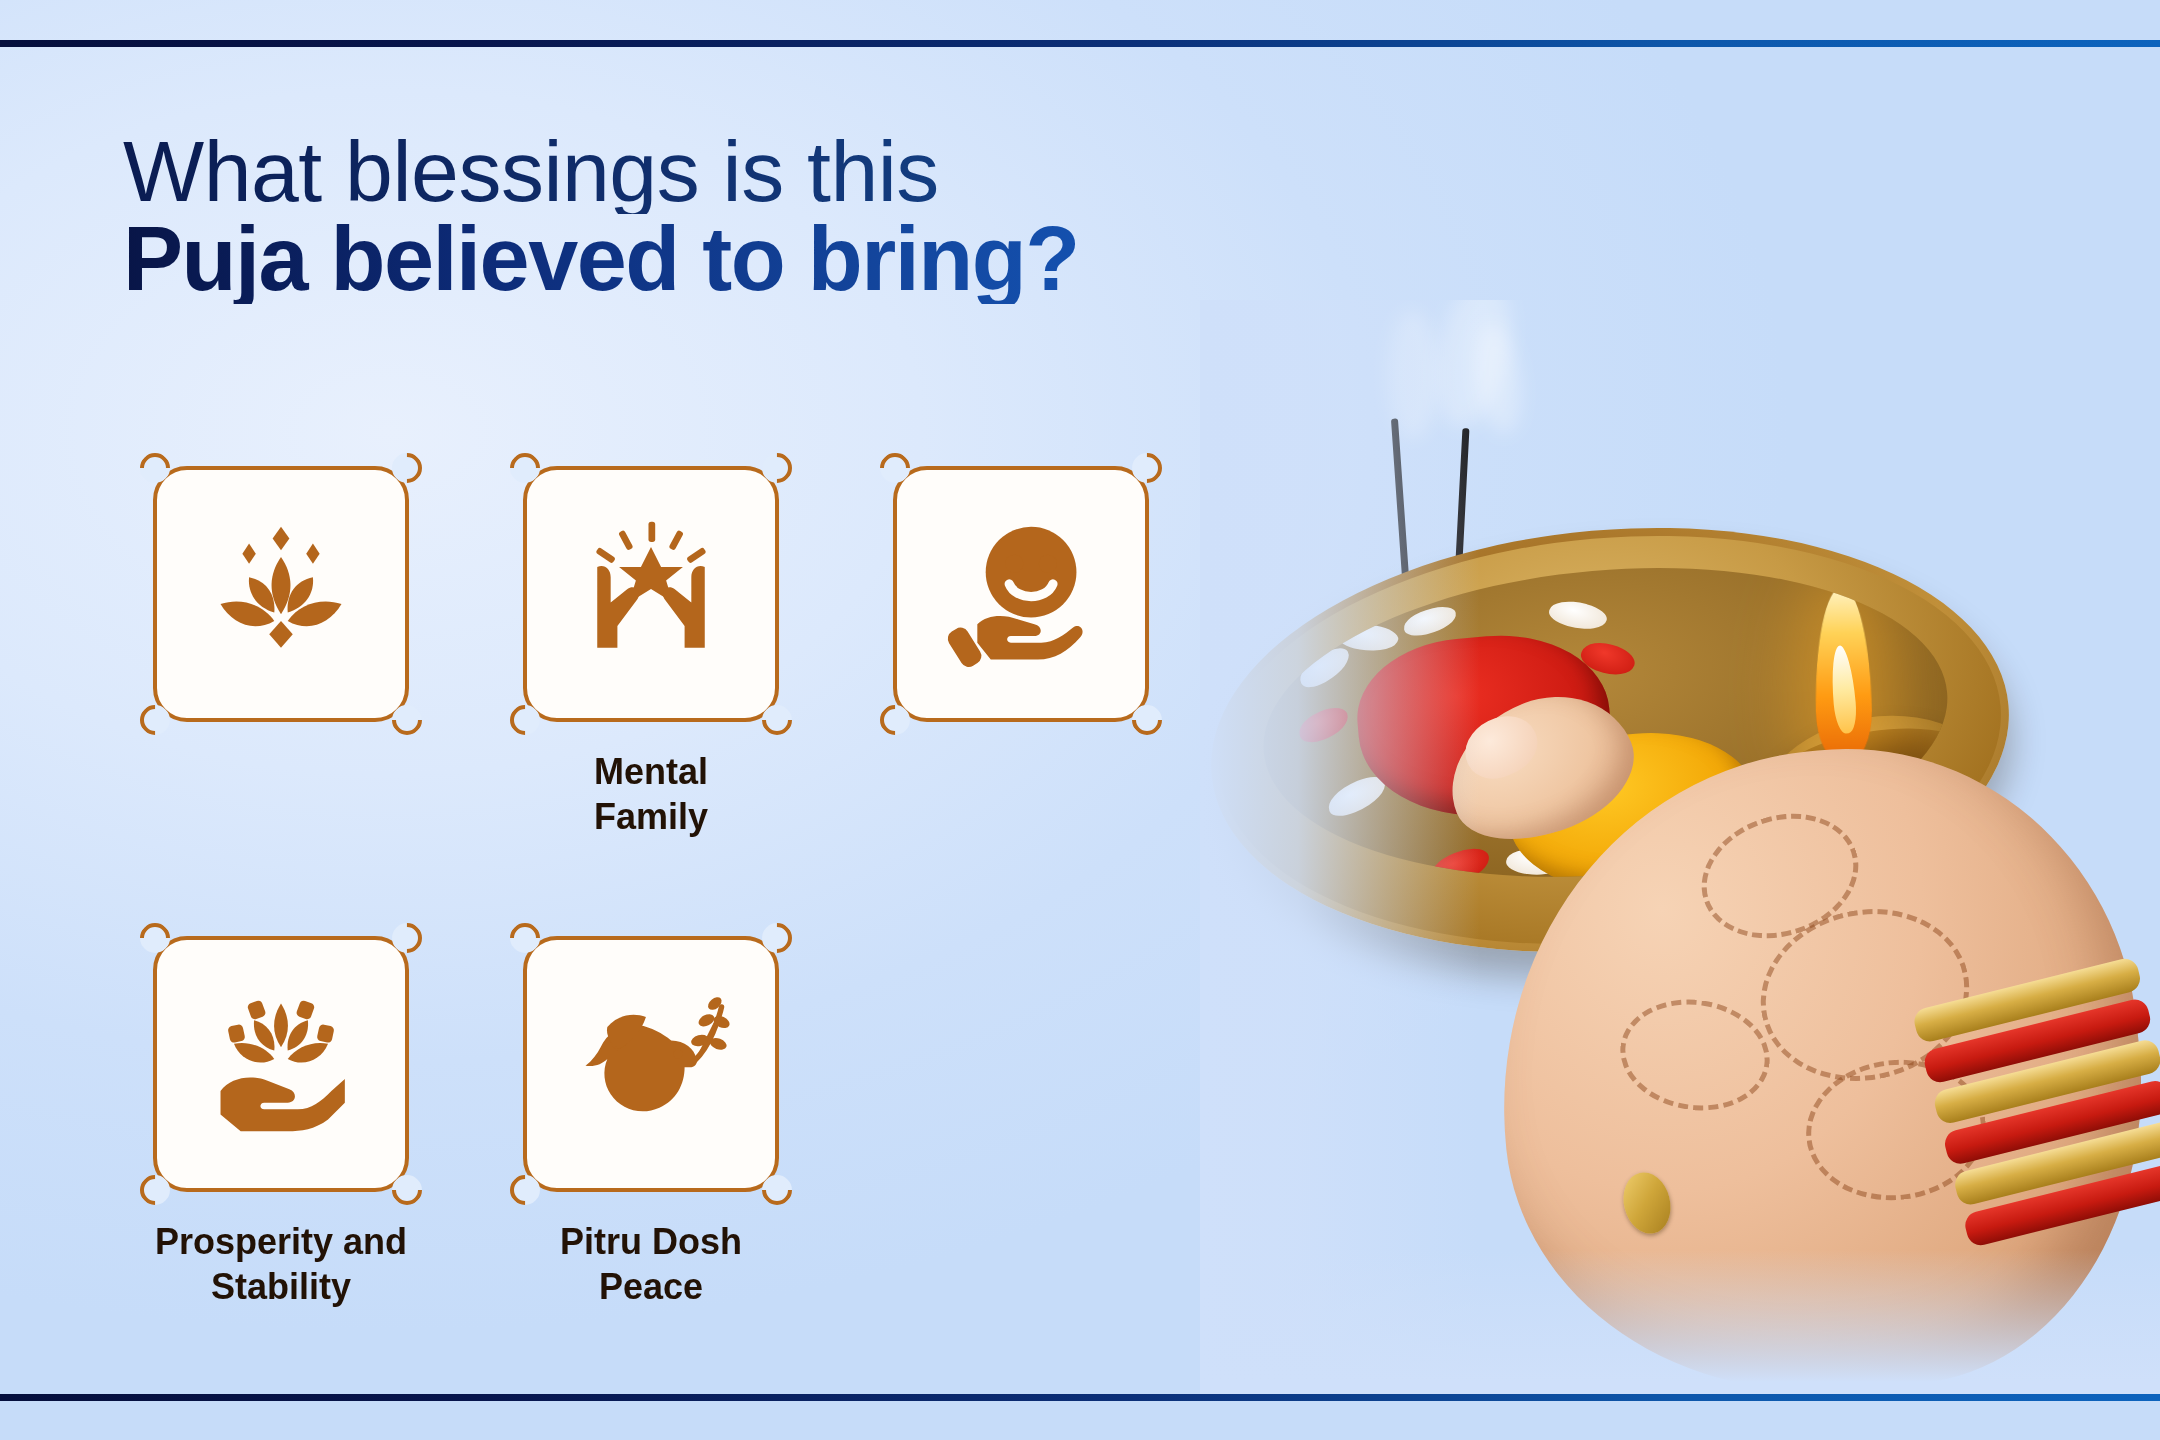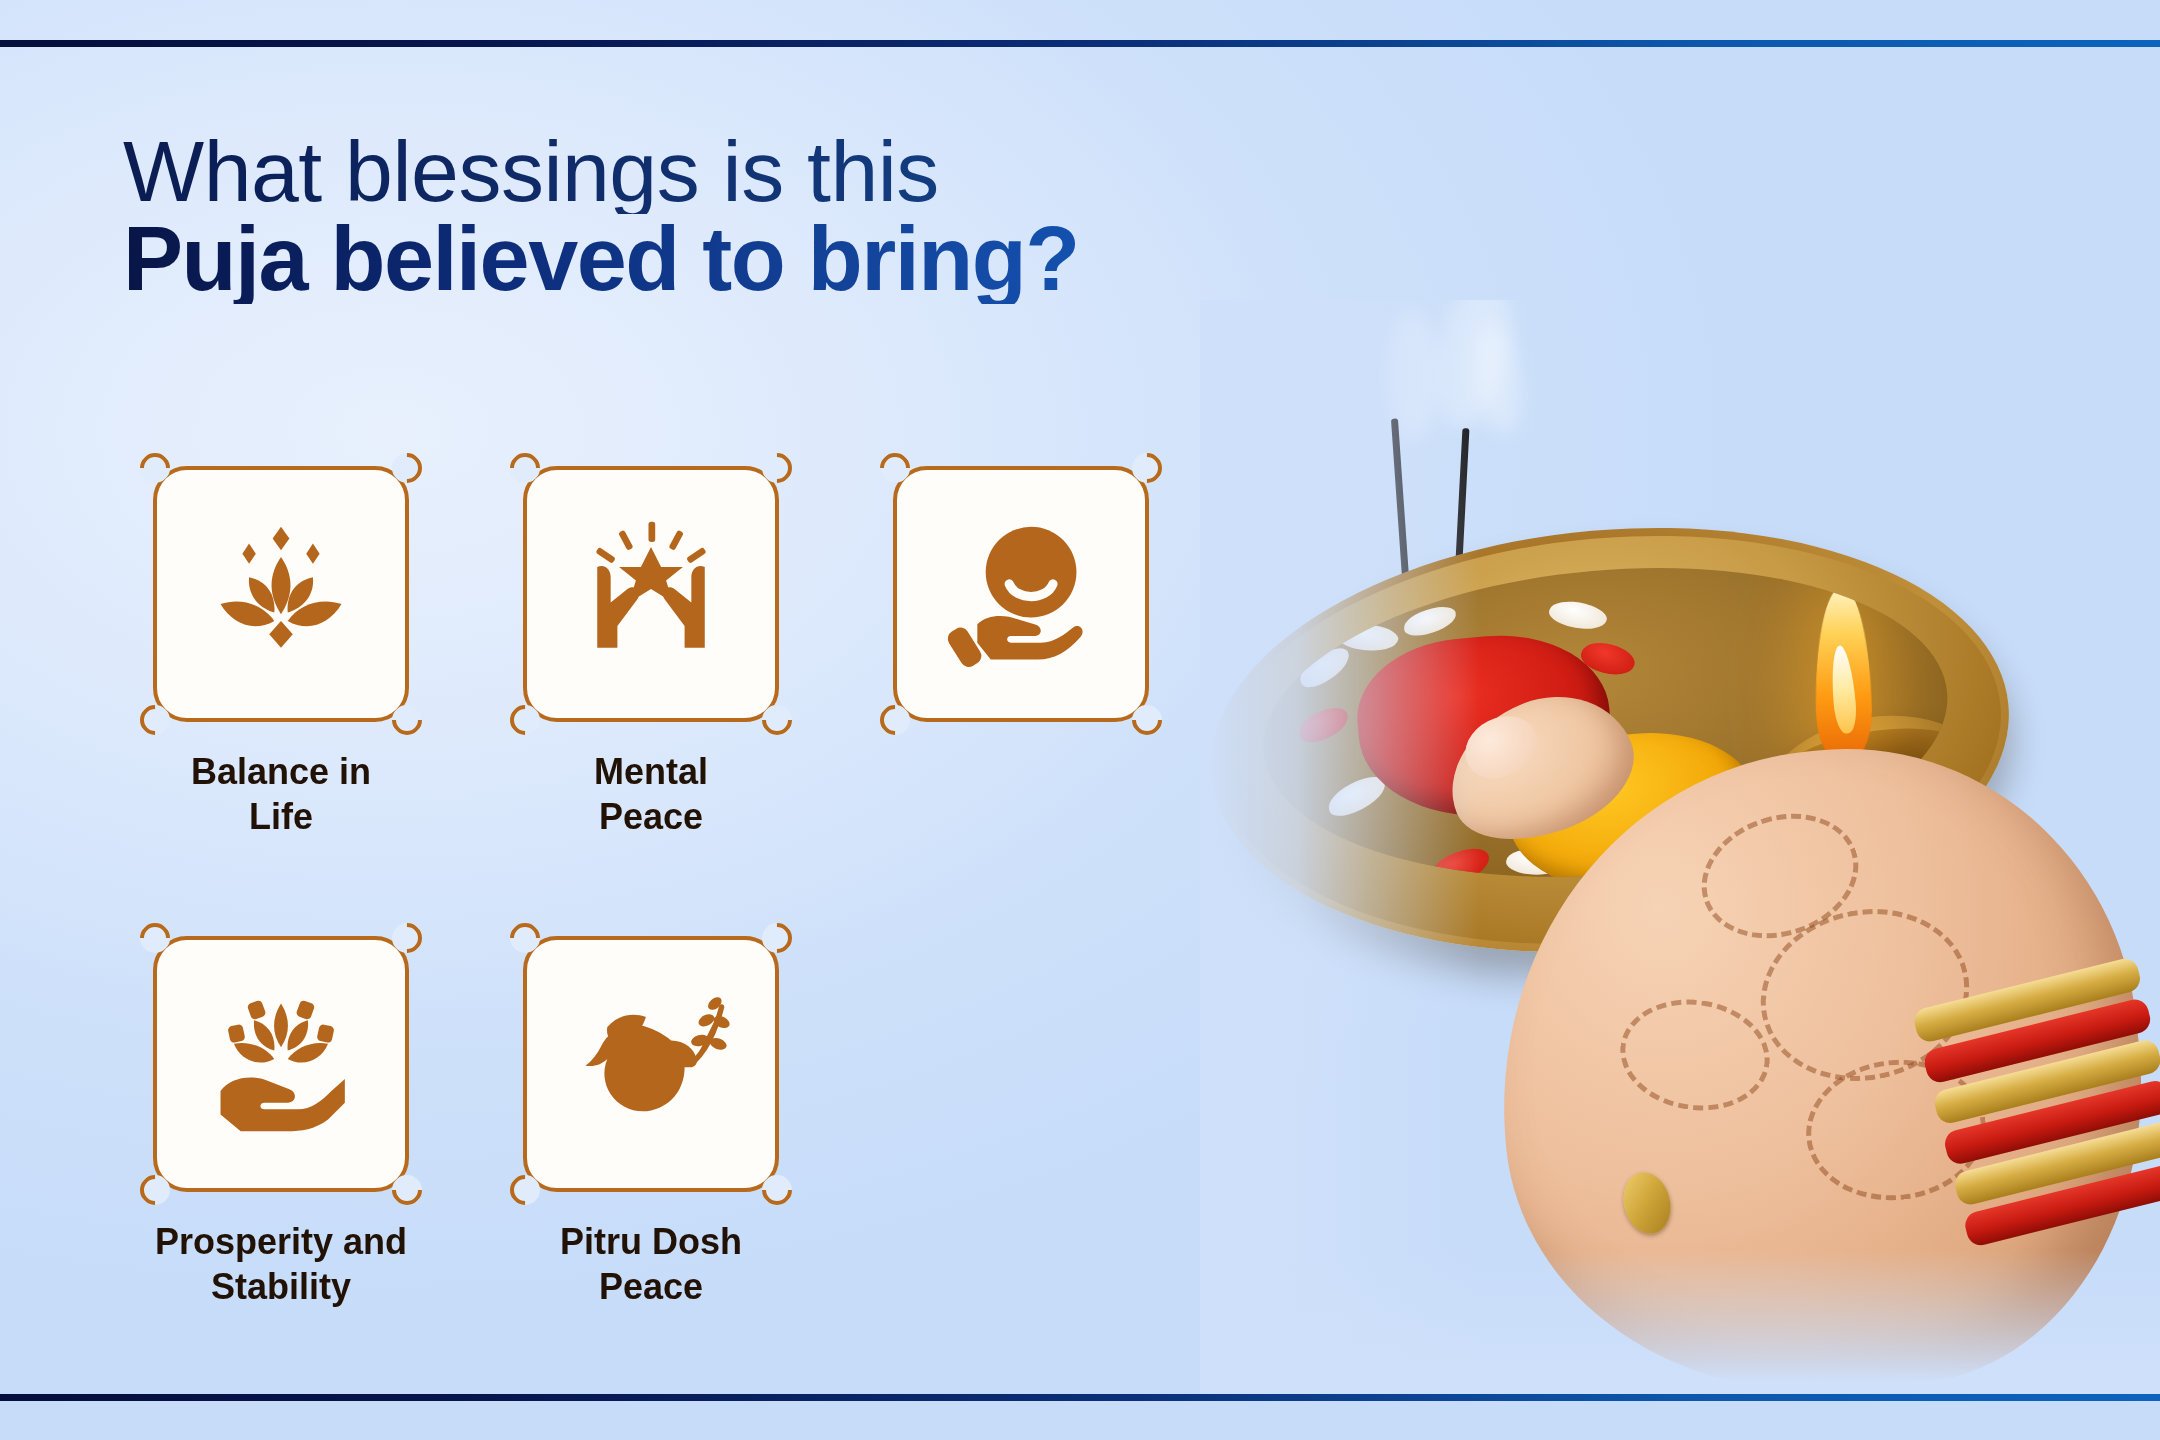--- a/index.html
+++ b/index.html
@@ -354,43 +354,41 @@
           <path d="M31 40 C41 42 47 50 46 61 C36 58 30 50 31 40 Z"></path>
           <path d="M69 40 C70 50 64 58 54 61 C53 50 59 42 69 40 Z"></path>
           <path d="M14 56 C26 52 39 56 46 66 C34 73 21 68 14 56 Z"></path>
           <path d="M86 56 C79 68 66 73 54 66 C61 56 74 52 86 56 Z"></path>
           <path d="M50 66 L57 74 L50 82 L43 74 Z"></path>
           <path d="M50 10 L55 17 L50 24 L45 17 Z"></path>
           <path d="M31 20 L35 26 L31 32 L27 26 Z"></path>
           <path d="M69 20 L73 26 L69 32 L65 26 Z"></path>
         </svg>
       </div>
-      <div class="blessing-label">Balance in
-Life</div>
     </div>
 
     <div class="blessing">
       <div class="icon-card">
         <span class="cusp tl"></span>
         <span class="cusp tr"></span>
         <span class="cusp bl"></span>
         <span class="cusp br"></span>
         <svg viewBox="0 0 100 100">
           <path d="M50 22 L56 34 L69 34 L59 42 L63 55 L50 47 L37 55 L41 42 L31 34 L44 34 Z"></path>
           <rect x="48.5" y="7" width="4" height="12" rx="1.6"></rect>
           <rect x="33" y="12" width="4" height="12" rx="1.6" transform="rotate(-28 35 18)"></rect>
           <rect x="63" y="12" width="4" height="12" rx="1.6" transform="rotate(28 65 18)"></rect>
           <rect x="21" y="21" width="4" height="12" rx="1.6" transform="rotate(-56 23 27)"></rect>
           <rect x="75" y="21" width="4" height="12" rx="1.6" transform="rotate(56 77 27)"></rect>
           <path d="M18 34 C22 32 26 35 26 40 L26 55 L36 47 C40 44 45 48 42 53 L30 69 L30 82 L18 82 Z"></path>
           <path d="M82 34 C78 32 74 35 74 40 L74 55 L64 47 C60 44 55 48 58 53 L70 69 L70 82 L82 82 Z"></path>
         </svg>
       </div>
       <div class="blessing-label">Mental
-Peace</div>
+Family</div>
     </div>
 
     <div class="blessing">
       <div class="icon-card">
         <span class="cusp tl"></span>
         <span class="cusp tr"></span>
         <span class="cusp bl"></span>
         <span class="cusp br"></span>
         <svg viewBox="0 0 100 100">
           <circle cx="56" cy="37" r="27"></circle>

